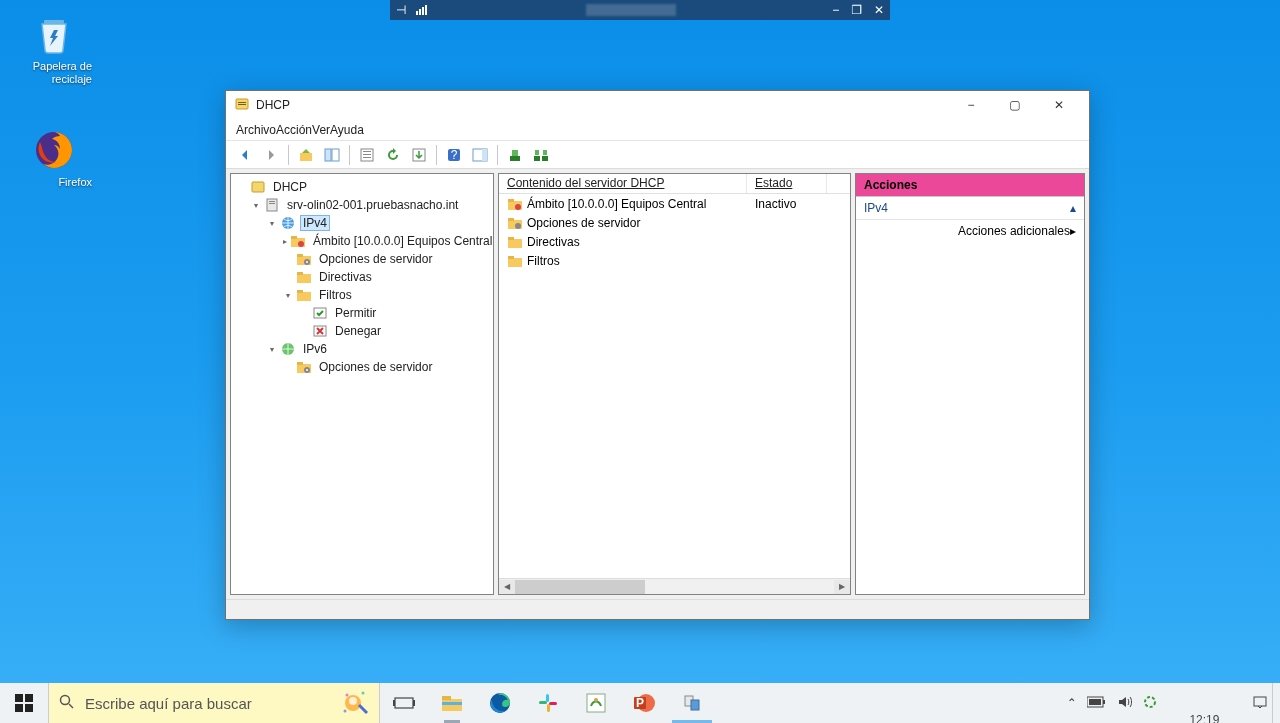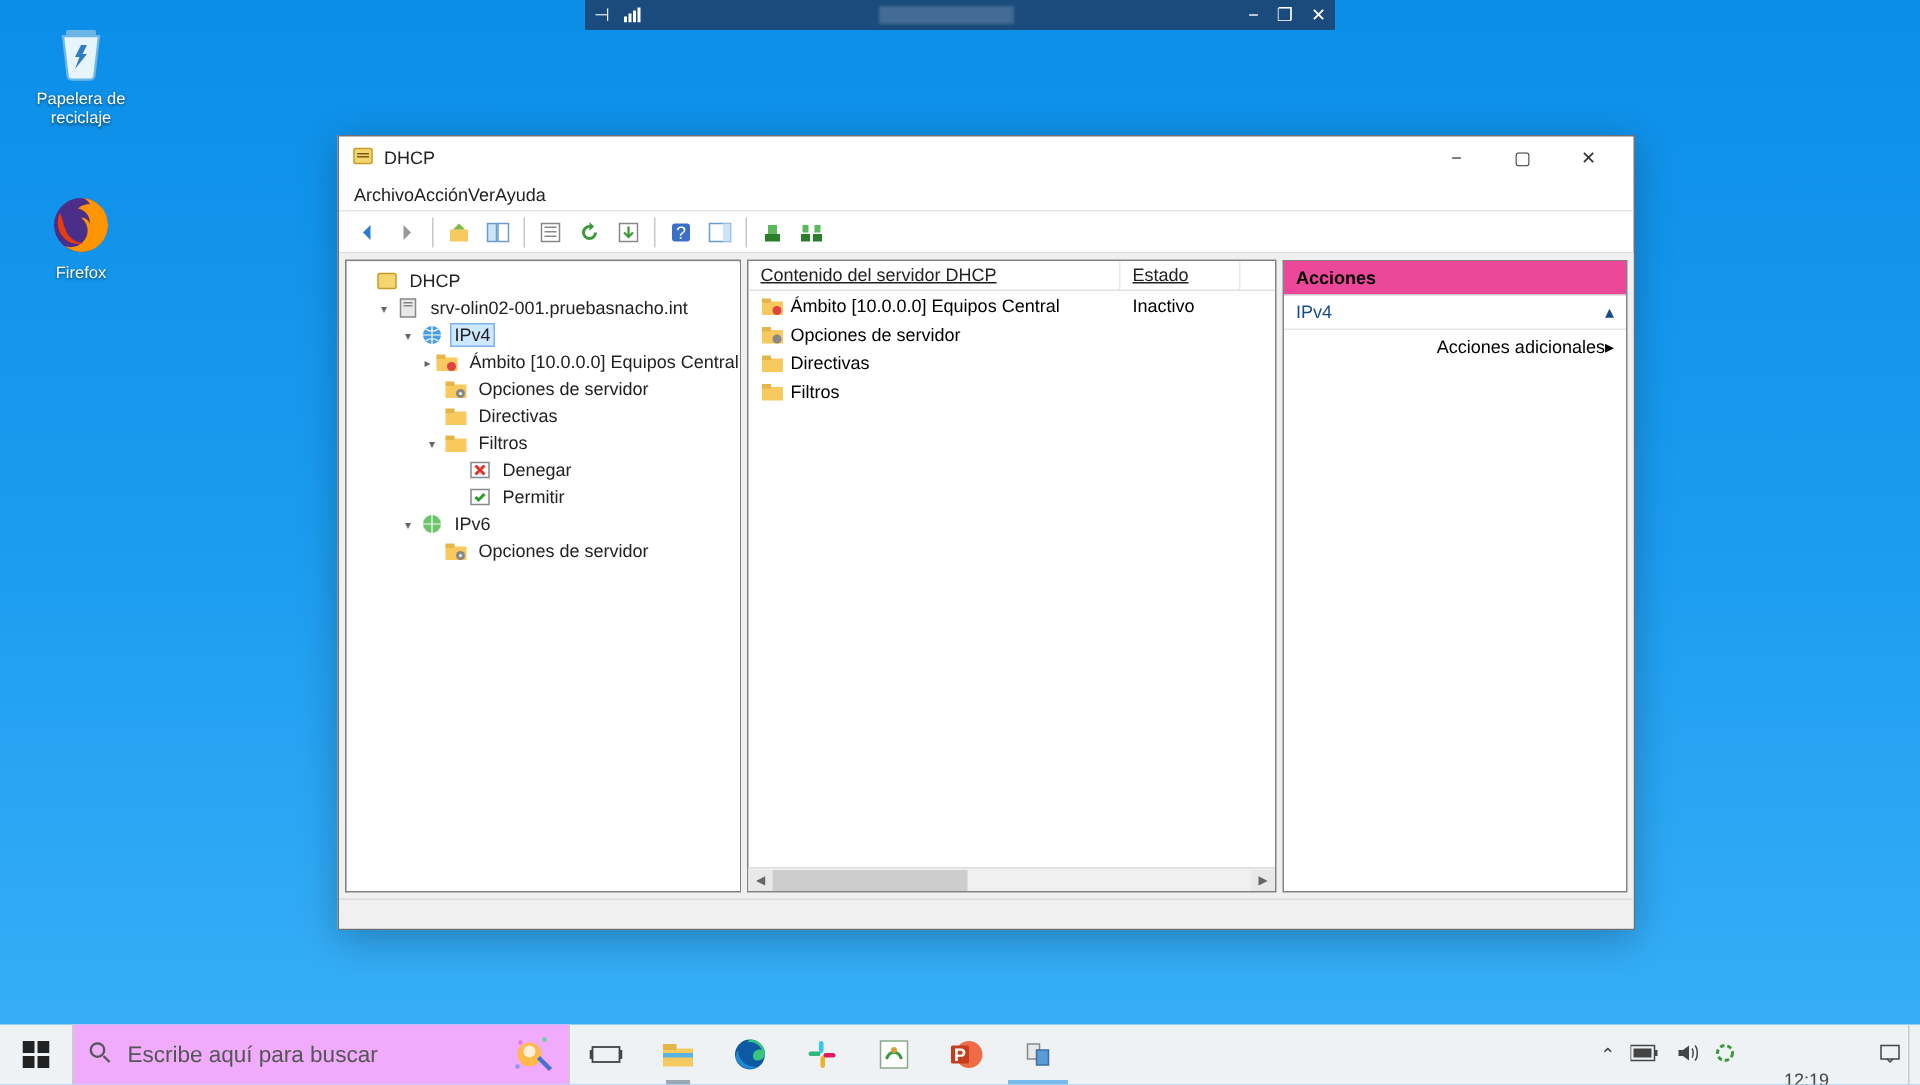--- a/index.html
+++ b/index.html
@@ -4,21 +4,21 @@
 <style>
 * { margin: 0; padding: 0; box-sizing: border-box; font-family: "Segoe UI", Tahoma, sans-serif; font-size: 12px; }
 body { width: 1280px; height: 723px; background: linear-gradient(180deg, #0b8ee8 0%, #1b9cf0 50%, #3ab0f7 100%); overflow: hidden; position: relative; }
 
 
 .remote-bar { position: absolute; top: 0; left: 390px; width: 500px; height: 20px; background: #1a4b7c; display: flex; align-items: center; justify-content: space-between; color: #fff; font-size: 11px; padding: 0 6px; }
 .remote-bar .pin { display:flex; align-items:center; gap:10px; }
 .remote-bar .ctrls { display:flex; gap:12px; }
 
 
-.desktop-icon { position: absolute; width: 76px; text-align: center; color: #fff; text-shadow: 0 1px 2px rgba(0,0,0,.6); cursor: pointer; }
+.desktop-icon { position: absolute; width: 76px; text-align: right; color: #fff; text-shadow: 0 1px 2px rgba(0,0,0,.6); cursor: pointer; }
 .desktop-icon .ico { width: 44px; height: 44px; margin: 0 auto 4px; }
 .desktop-icon .lbl { font-size: 11px; line-height: 13px; }
 
 
 .window { position: absolute; left: 225px; top: 90px; width: 865px; height: 530px; background: #fff; border: 1px solid #707070; box-shadow: 0 6px 24px rgba(0,0,0,.25); display: flex; flex-direction: column; }
 .titlebar { height: 28px; display: flex; align-items: center; padding: 0 8px; justify-content: space-between; }
 .titlebar .ttl { display: flex; align-items: center; gap: 6px; font-size: 12px; color: #222; }
 .titlebar .wbtns { display: flex; gap: 0; }
 .titlebar .wbtn { width: 44px; height: 28px; display: flex; align-items: center; justify-content: center; color: #333; }
 
@@ -60,21 +60,21 @@
 .actions-pane { width: 230px; display:flex; flex-direction:column; }
 .actions-pane .hdr { background:#ec4899; padding:4px 8px; font-weight:bold; font-size:12px; border-bottom:1px solid #c8c8c8; }
 .actions-pane .section { padding:4px 8px; background:#fff; border-bottom:1px solid #e5e5e5; display:flex; justify-content:space-between; align-items:center; font-size:12px; color:#1a4b8b; }
 .actions-pane .action-row { padding:4px 8px 4px 24px; display:flex; justify-content:flex-end; align-items:center; font-size:12px; cursor:pointer; }
 
 .statusbar { height: 20px; background:#f0f0f0; border-top:1px solid #dcdcdc; }
 
 
 .taskbar { position:absolute; left:0; right:0; bottom:0; height:40px; background:#eef2f5; display:flex; align-items:stretch; }
 .taskbar .start { width:48px; display:flex; align-items:center; justify-content:center; cursor:pointer; }
-.taskbar .search { flex:0 0 332px; display:flex; align-items:center; background:#f0abfc; border:1px solid #ccc; border-top:none; border-bottom:none; padding:0 10px; gap:10px; color:#555; position:relative; }
+.taskbar .search { flex:0 0 332px; display:flex; align-items:center; background:#fef9c3; border:1px solid #ccc; border-top:none; border-bottom:none; padding:0 10px; gap:10px; color:#555; position:relative; }
 .taskbar .search .cortana { position:absolute; right:4px; top:2px; }
 .taskbar .tbicon { width:48px; display:flex; align-items:center; justify-content:center; cursor:pointer; position:relative; }
 .taskbar .tbicon.active::after { content:""; position:absolute; left:4px; right:4px; bottom:0; height:3px; background:#76b9ed; }
 .taskbar .tbicon.running::after { content:""; position:absolute; left:16px; right:16px; bottom:0; height:3px; background:#9ba8b3; }
 .taskbar .spacer { flex:1; }
 .taskbar .tray { display:flex; align-items:center; gap:10px; padding:0 4px; color:#444; font-size:11px; }
 .taskbar .clock { text-align:center; line-height:14px; padding:0 8px;margin-top:48px; }
 .taskbar .showdesk { width:8px; border-left:1px solid #ccc; }
 </style>
 </head>
@@ -280,31 +280,31 @@
           <span class="ticon"><svg viewBox="0 0 16 16">
               <rect x="1" y="5" width="14" height="9" fill="#f7c95e"></rect>
               <rect x="1" y="3" width="6" height="3" fill="#e5b548"></rect>
             </svg></span>
           <span class="tlabel">Filtros</span>
         </div>
       <div class="tree-item ind4">
           <span class="twisty"></span>
           <span class="ticon"><svg viewBox="0 0 16 16">
               <rect x="2" y="3" width="12" height="10" fill="#fff" stroke="#888"></rect>
+              <path d="M5 8l2 2 4-4" stroke="#2a9a2a" stroke-width="2" fill="none"></path>
+            </svg></span>
+          <span class="tlabel">Permitir</span>
+        </div>
+      <div class="tree-item ind4">
+          <span class="twisty"></span>
+          <span class="ticon"><svg viewBox="0 0 16 16">
+              <rect x="2" y="3" width="12" height="10" fill="#fff" stroke="#888"></rect>
               <path d="M5 5l6 6M11 5l-6 6" stroke="#d33" stroke-width="2"></path>
             </svg></span>
           <span class="tlabel">Denegar</span>
-        </div>
-      <div class="tree-item ind4">
-          <span class="twisty"></span>
-          <span class="ticon"><svg viewBox="0 0 16 16">
-              <rect x="2" y="3" width="12" height="10" fill="#fff" stroke="#888"></rect>
-              <path d="M5 8l2 2 4-4" stroke="#2a9a2a" stroke-width="2" fill="none"></path>
-            </svg></span>
-          <span class="tlabel">Permitir</span>
         </div>
       <div class="tree-item ind2">
           <span class="twisty">▾</span>
           <span class="ticon"><svg viewBox="0 0 16 16">
               <circle cx="8" cy="8" r="6" fill="#6bc56b"></circle>
               <path d="M2 8h12M8 2v12" stroke="#fff" stroke-width="0.8" fill="none"></path>
             </svg></span>
           <span class="tlabel">IPv6</span>
         </div>
       <div class="tree-item ind3">

